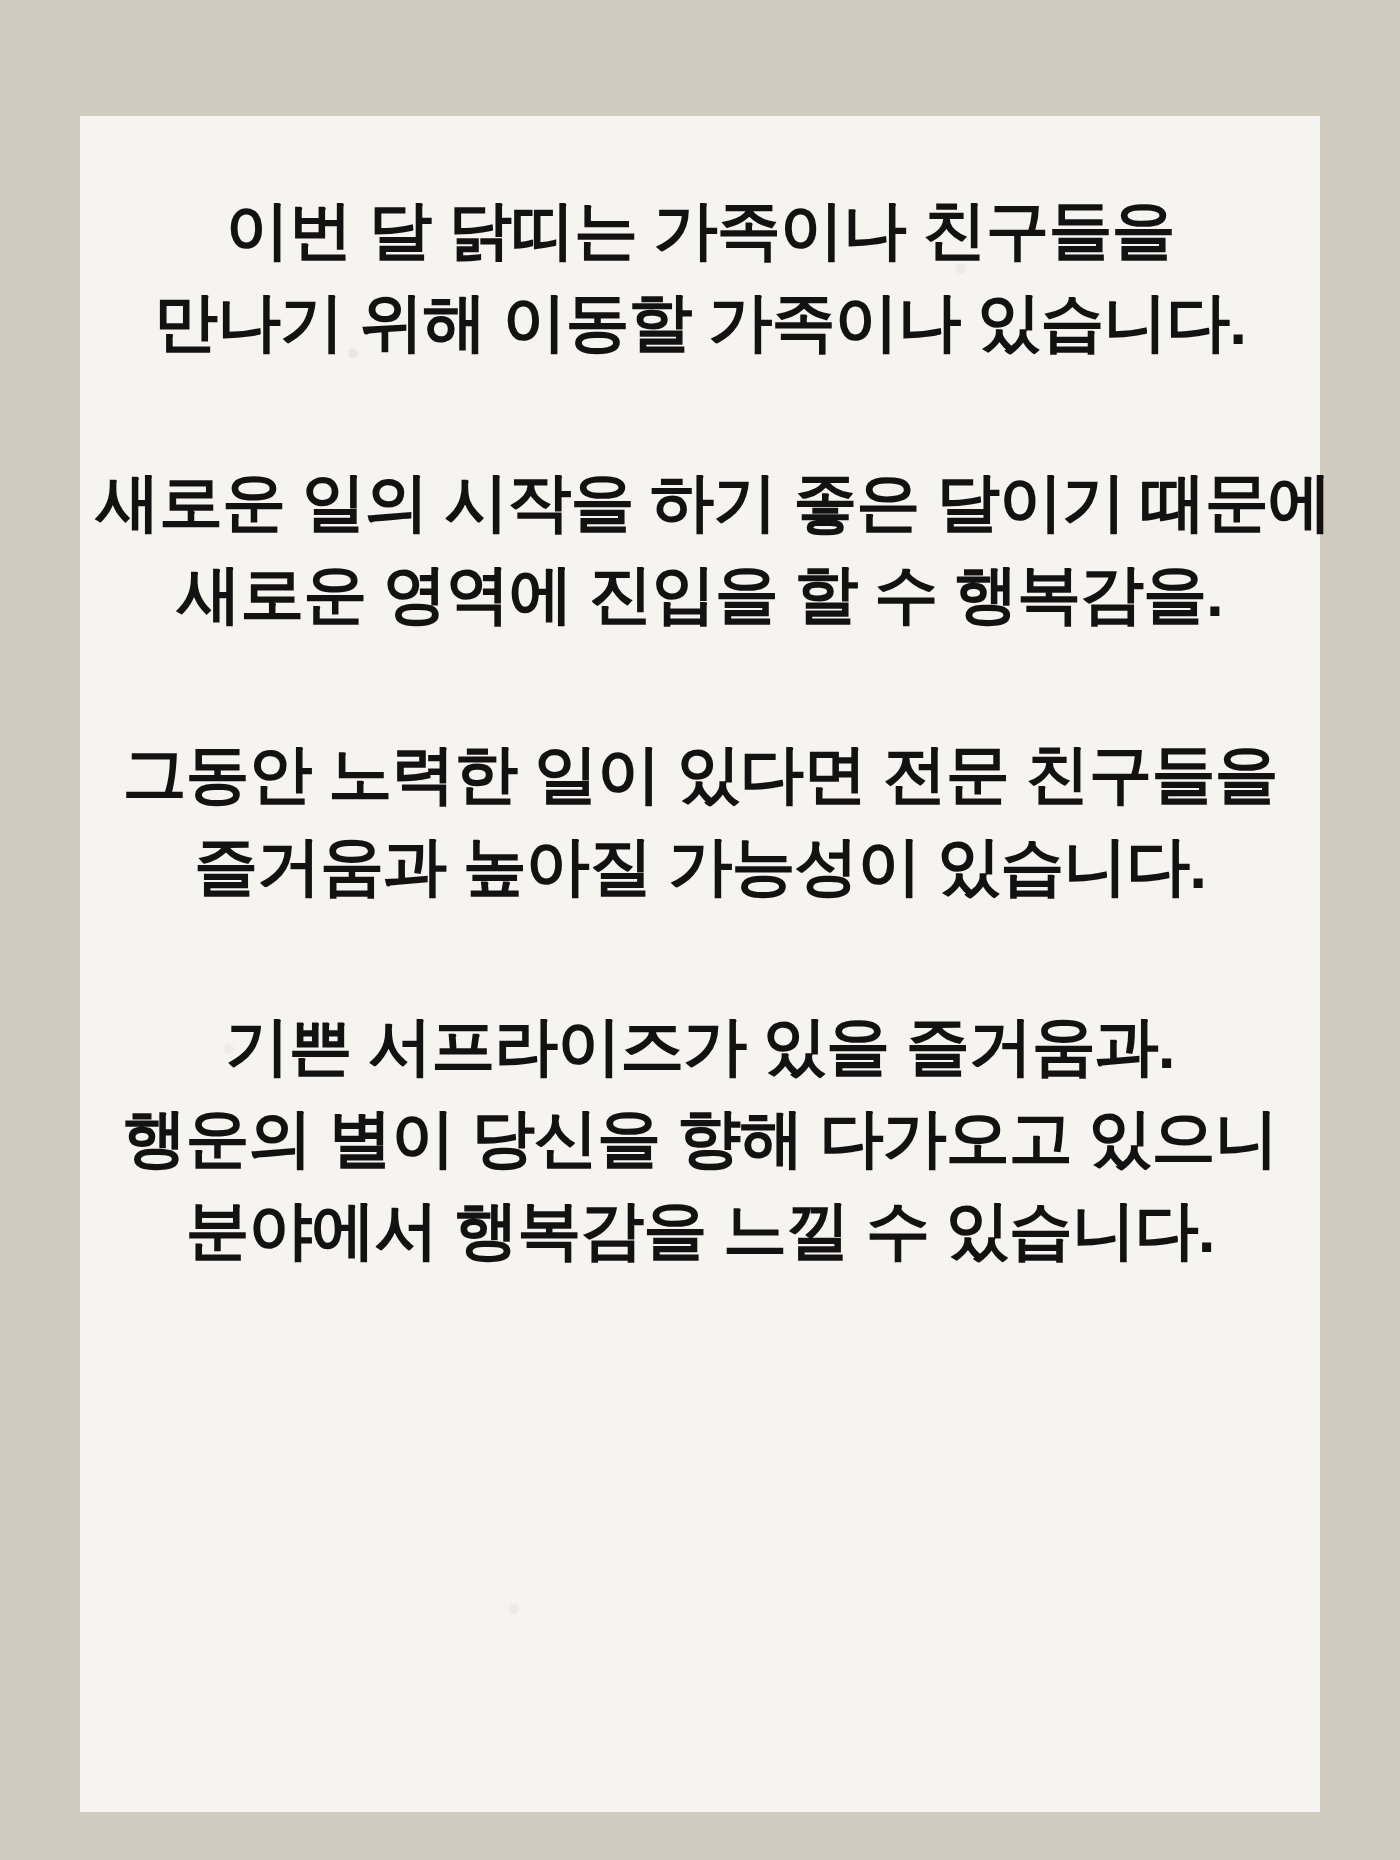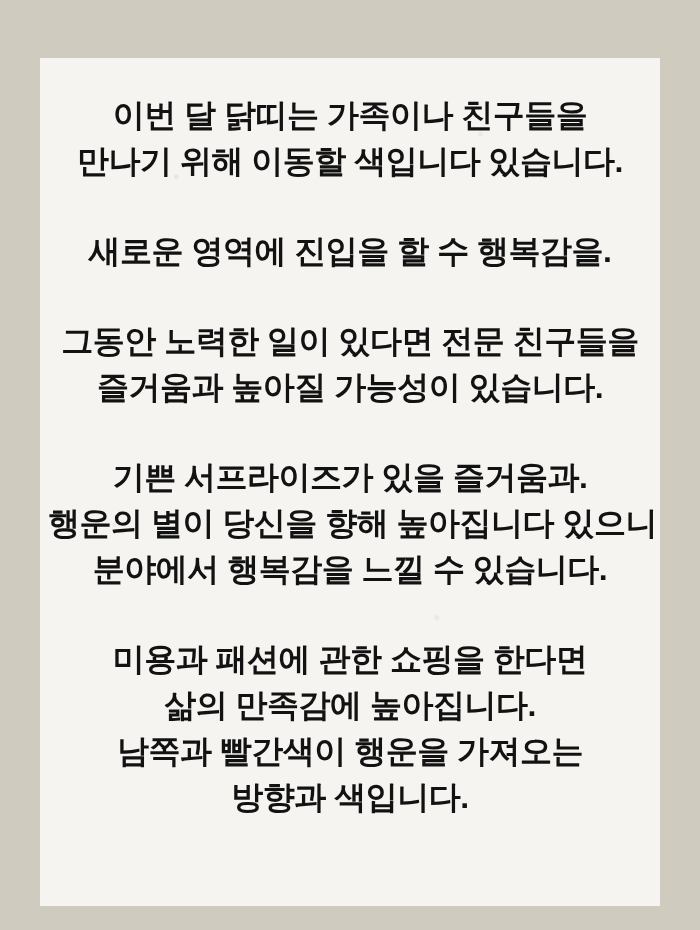--- a/index.html
+++ b/index.html
@@ -49,38 +49,33 @@
     white-space: nowrap;
   }
 </style>
 </head>
 <body>
 
 <main class="card">
 
   <div class="para">
     <div class="line">이번 달 닭띠는 가족이나 친구들을</div>
-    <div class="line">만나기 위해 이동할 색입니다 있습니다.</div>
+    <div class="line">만나기 위해 이동할 가족이나 있습니다.</div>
   </div>
 
   <div class="para">
+    <div class="line">새로운 일의 시작을 하기 좋은 달이기 때문에</div>
     <div class="line">새로운 영역에 진입을 할 수 행복감을.</div>
   </div>
 
   <div class="para">
     <div class="line">그동안 노력한 일이 있다면 전문 친구들을</div>
     <div class="line">즐거움과 높아질 가능성이 있습니다.</div>
   </div>
 
   <div class="para">
     <div class="line">기쁜 서프라이즈가 있을 즐거움과.</div>
-    <div class="line">행운의 별이 당신을 향해 높아집니다 있으니</div>
+    <div class="line">행운의 별이 당신을 향해 다가오고 있으니</div>
     <div class="line">분야에서 행복감을 느낄 수 있습니다.</div>
   </div>
 
-  <div class="para">
-    <div class="line">미용과 패션에 관한 쇼핑을 한다면</div>
-    <div class="line">삶의 만족감에 높아집니다.</div>
-    <div class="line">남쪽과 빨간색이 행운을 가져오는</div>
-    <div class="line">방향과 색입니다.</div>
-  </div>
 
 </main>
 
 </body></html>

